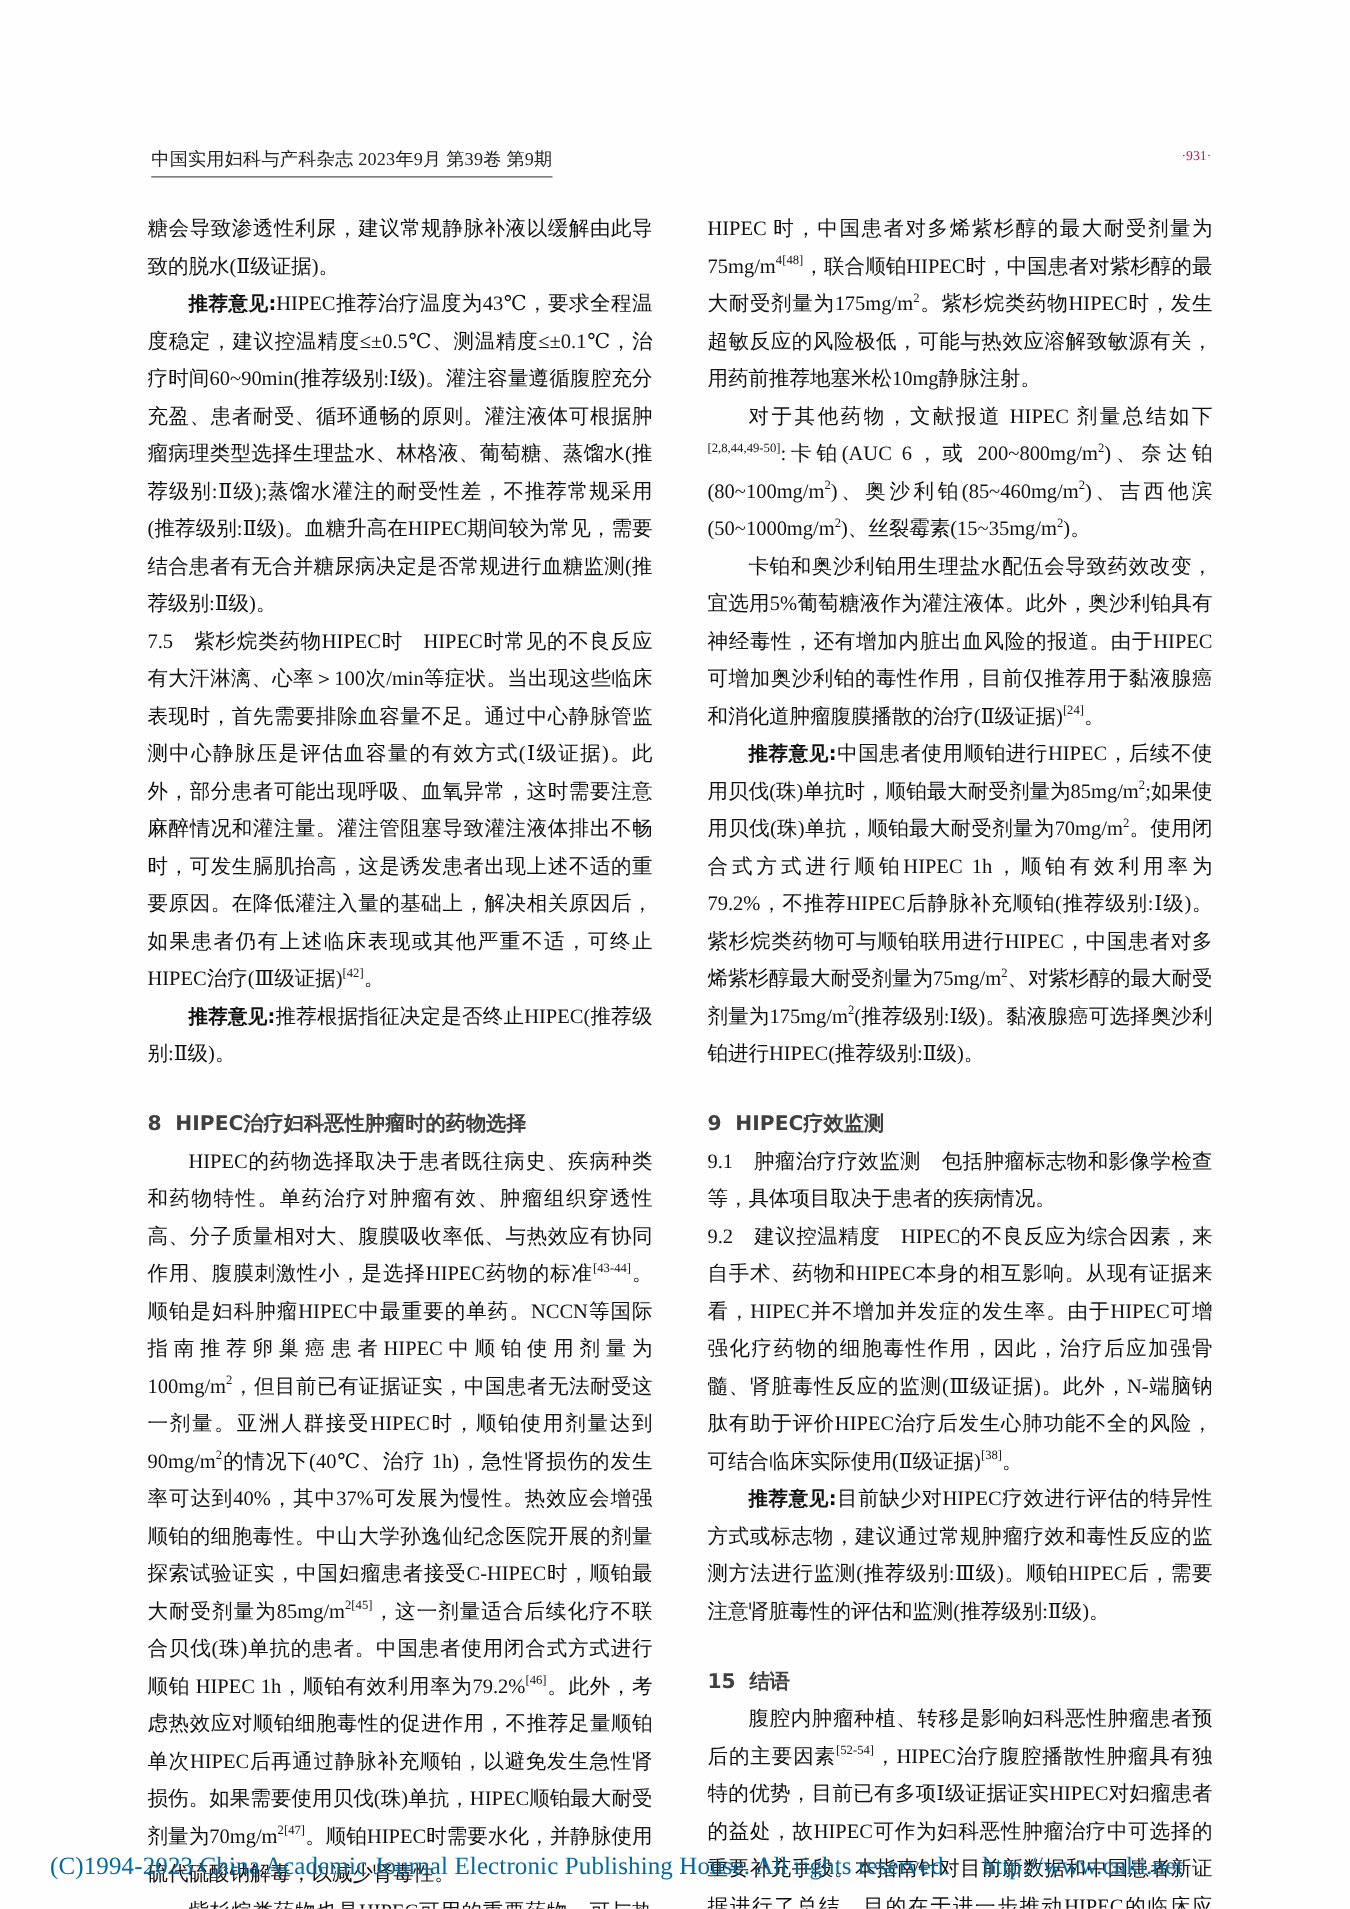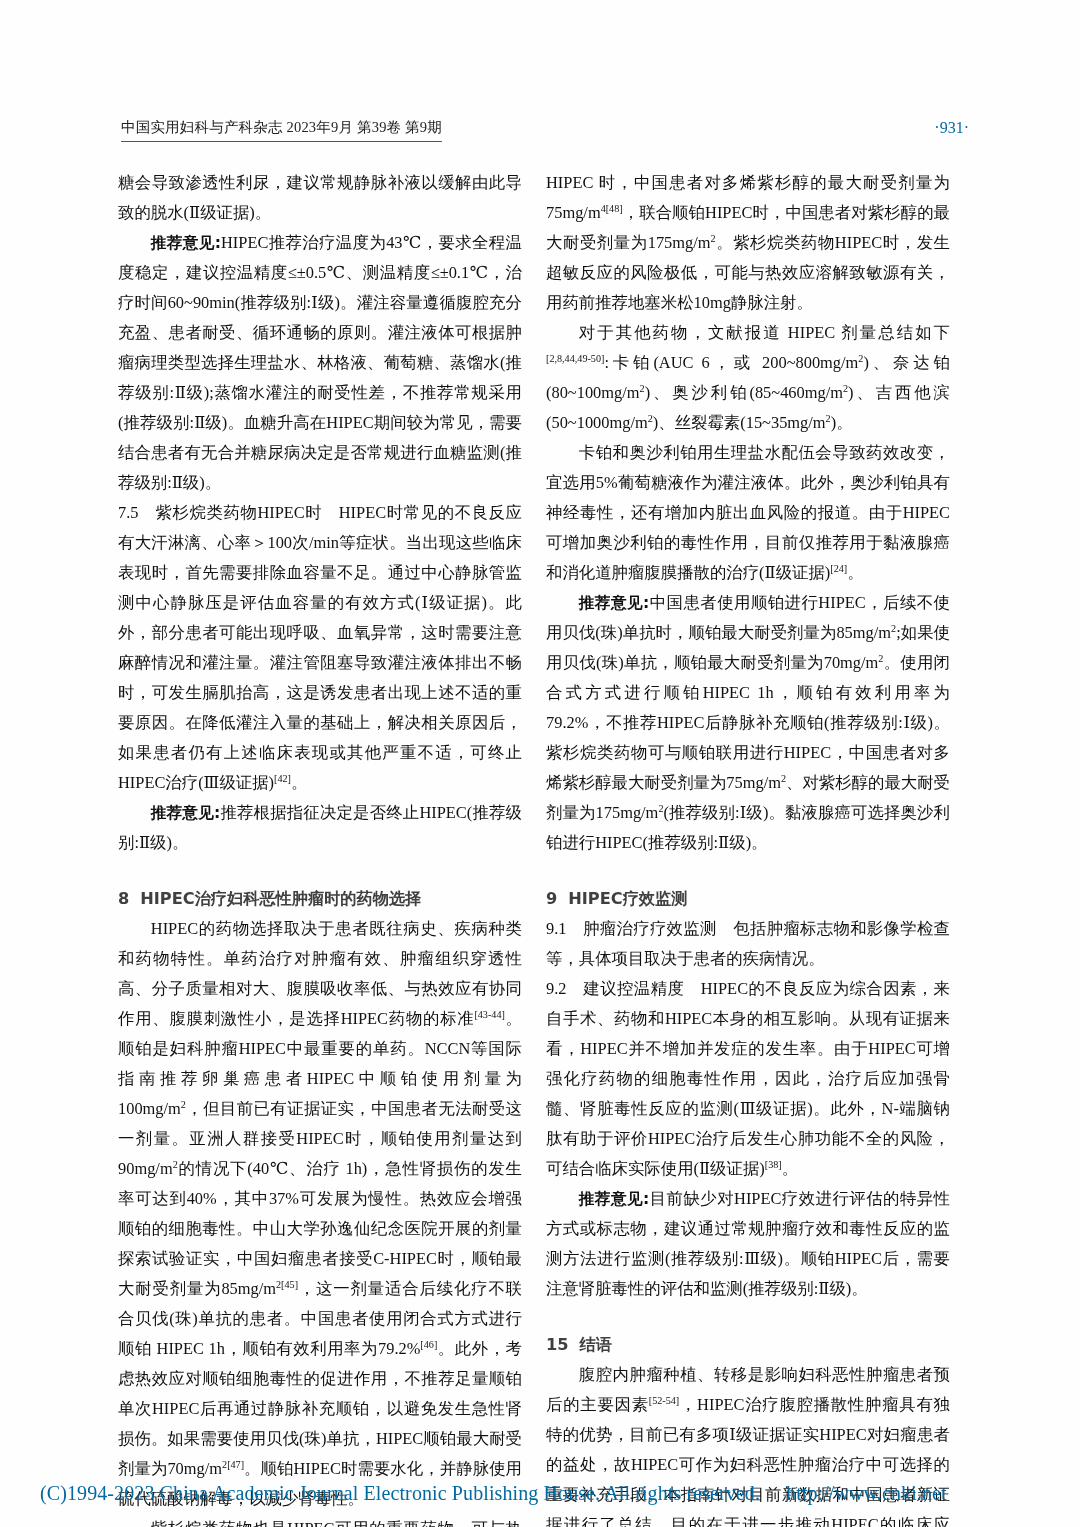--- a/index.html
+++ b/index.html
@@ -40,34 +40,34 @@
     letter-spacing: .2px;
     color: #222;
     border-bottom: 1px solid #555;
     padding-bottom: 4px;
     white-space: nowrap;
   }
   .runhead-right {
     position: absolute;
     right: 0;
     top: 1px;
-    font-size: 16px;
-    color: #0369a1;
+    font-size: 11px;
+    color: #be185d;
     white-space: nowrap;
   }
 
   
   .columns {
     position: absolute;
     left: 118px;
     top: 168px;
     width: 852px;
     height: 1258px;
     display: flex;
-    gap: 24px;
+    gap: 44px;
   }
   .col {
     width: 404px;
     position: relative;
   }
 
   p.para {
     margin: 0;
     font-size: 16.4px;
     line-height: 30.0px;

